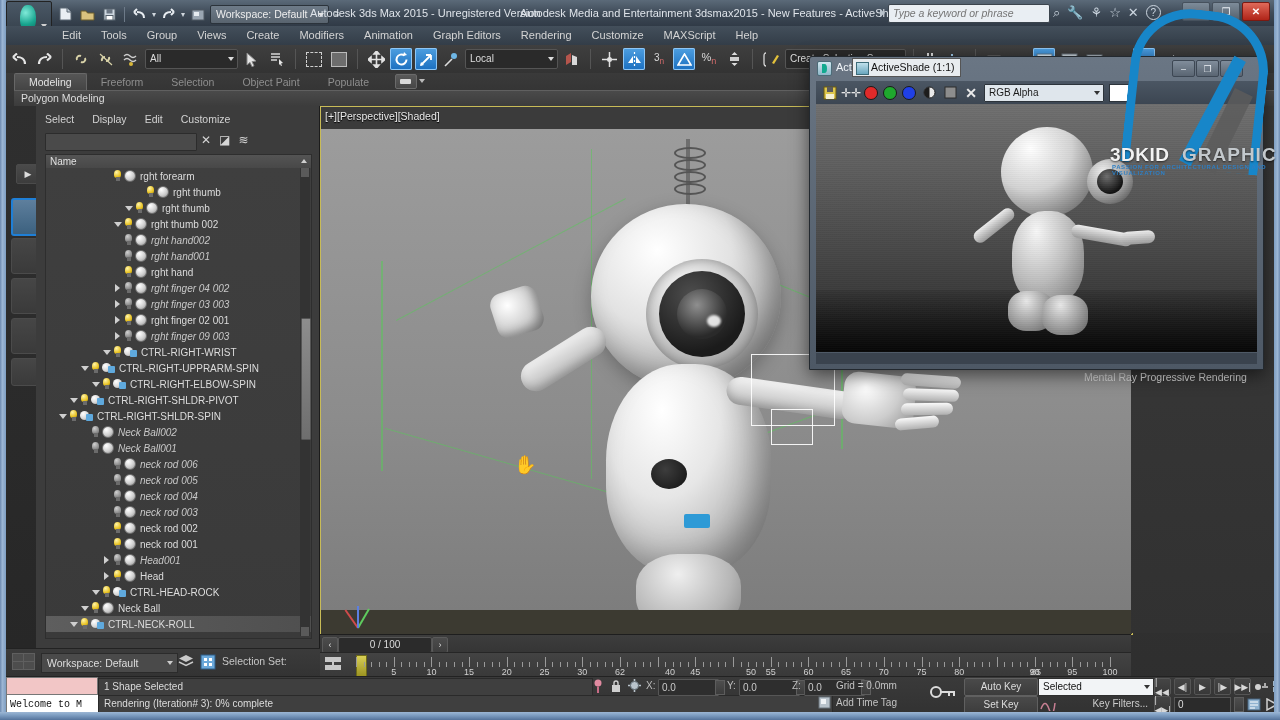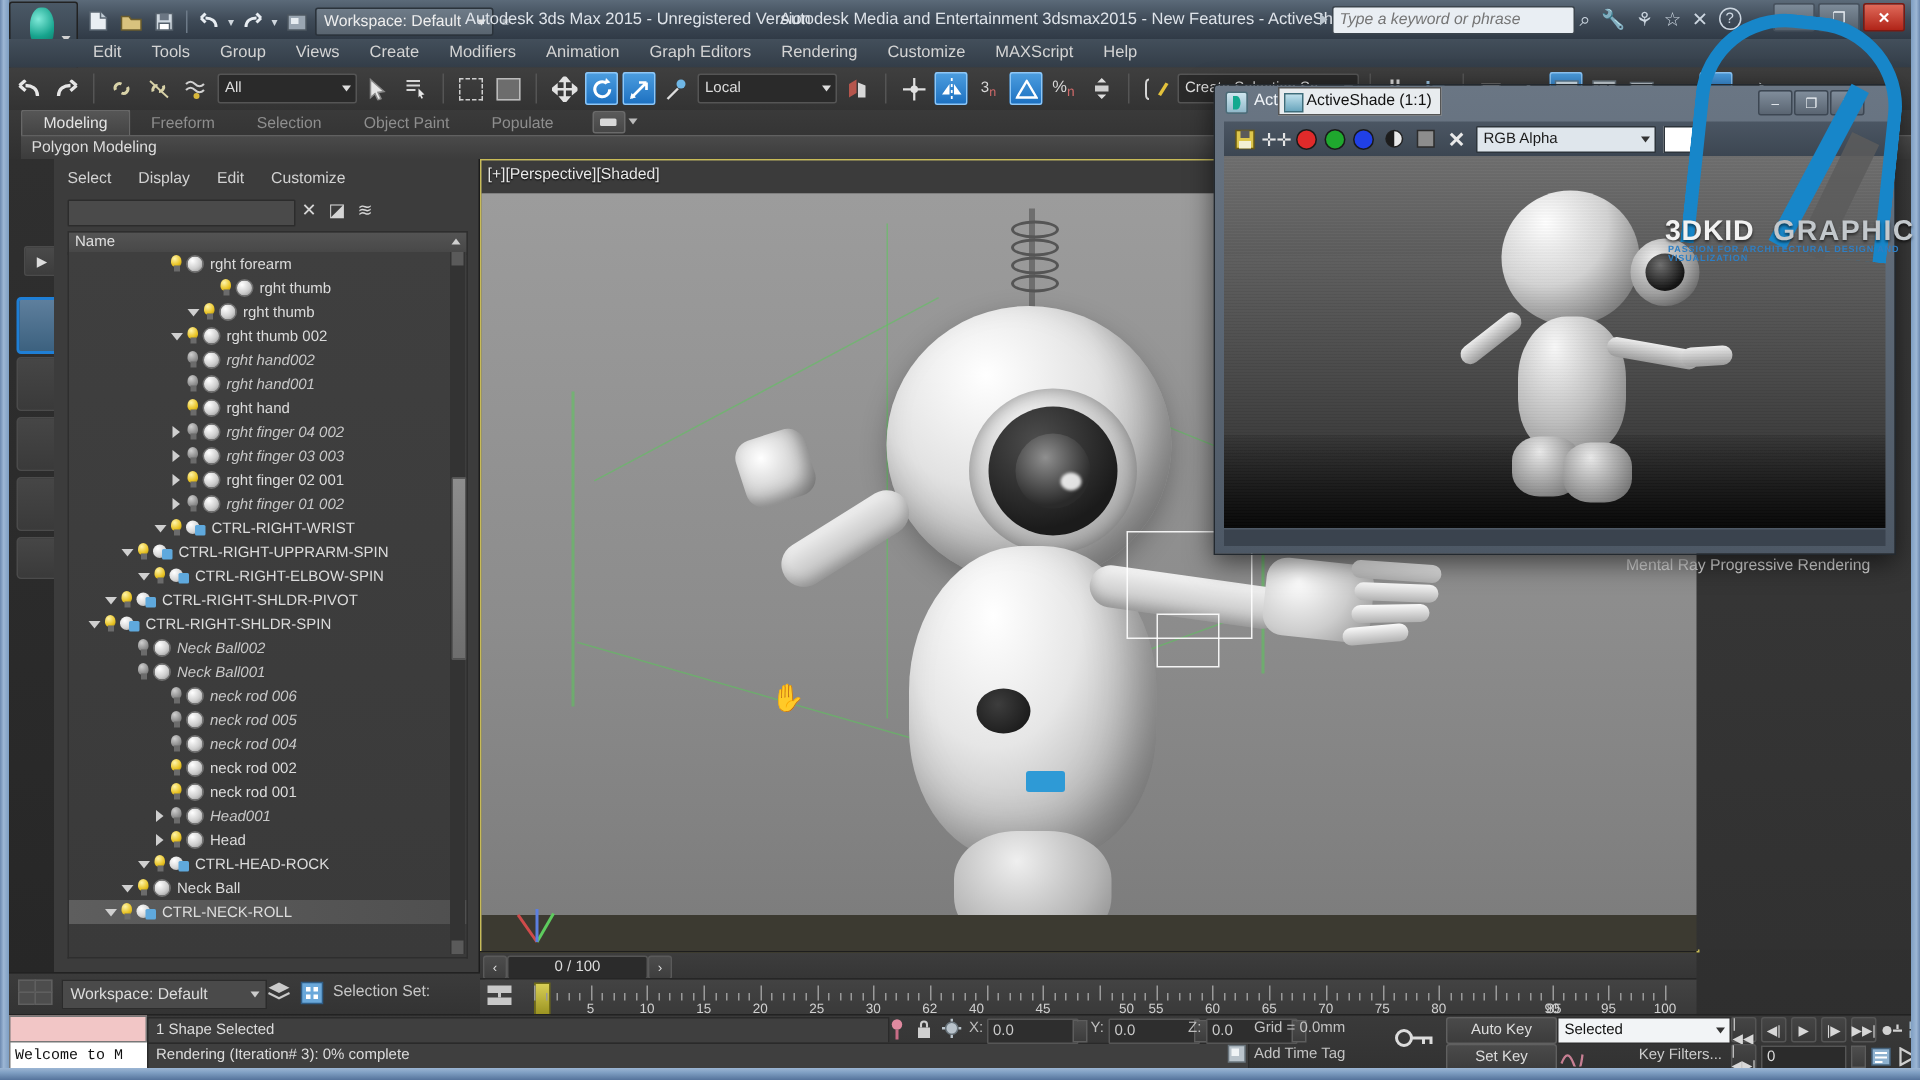--- a/index.html
+++ b/index.html
@@ -778,21 +778,21 @@
         </div>
         <div class="trow" style="padding-left: 66px;">
           <span class="tw">
             <i class="tri closed"></i>
           </span>
           <span class="bulb">
             <i class="off"></i>
             <b></b>
           </span>
           <span class="ball"></span>
-          <span class="tname it">rght finger 01 002</span>
+          <span class="tname it">rght finger 09 003</span>
         </div>
         <div class="trow" style="padding-left: 55px;">
           <span class="tw">
             <i class="tri"></i>
           </span>
           <span class="bulb">
             <i class=""></i>
             <b></b>
           </span>
           <span class="ctrlic">
@@ -894,20 +894,29 @@
           <span class="tname it">neck rod 005</span>
         </div>
         <div class="trow" style="padding-left: 55px;">
           <span class="tw"></span>
           <span class="bulb">
             <i class="off"></i>
             <b></b>
           </span>
           <span class="ball"></span>
           <span class="tname it">neck rod 004</span>
+        </div>
+        <div class="trow" style="padding-left: 55px;">
+          <span class="tw"></span>
+          <span class="bulb">
+            <i class="off"></i>
+            <b></b>
+          </span>
+          <span class="ball"></span>
+          <span class="tname it">neck rod 003</span>
         </div>
         <div class="trow" style="padding-left: 55px;">
           <span class="tw"></span>
           <span class="bulb">
             <i class=""></i>
             <b></b>
           </span>
           <span class="ball"></span>
           <span class="tname">neck rod 002</span>
         </div>
@@ -1256,21 +1265,21 @@
       <div class="rtick" style="left: 774.92px; height: 5px;"></div>
       <div class="rtick" style="left: 782.46px; height: 5px;"></div>
       <div class="rtick" style="left: 790px; height: 10px;"></div>
       <div class="rlab" style="left: 73.7px;">5</div>
       <div class="rlab" style="left: 111.4px;">10</div>
       <div class="rlab" style="left: 149.1px;">15</div>
       <div class="rlab" style="left: 186.8px;">20</div>
       <div class="rlab" style="left: 224.5px;">25</div>
       <div class="rlab" style="left: 262.2px; text-align: right;">30</div>
       <div class="rlab" style="left: 299.9px;">62</div>
-      <div class="rlab" style="left: 331px;">40</div>
+      <div class="rlab" style="left: 350px;">40</div>
       <div class="rlab" style="left: 375.3px;">45</div>
       <div class="rlab" style="left: 431px; text-align: center;">50</div>
       <div class="rlab" style="left: 450.7px;">55</div>
       <div class="rlab" style="left: 488.4px;">60</div>
       <div class="rlab" style="left: 526.1px;">65</div>
       <div class="rlab" style="left: 563.8px;">70</div>
       <div class="rlab" style="left: 601.5px;">75</div>
       <div class="rlab" style="left: 639.2px;">80</div>
       <div class="rlab" style="left: 716px;">85</div>
       <div class="rlab" style="left: 714.6px;">90</div>

